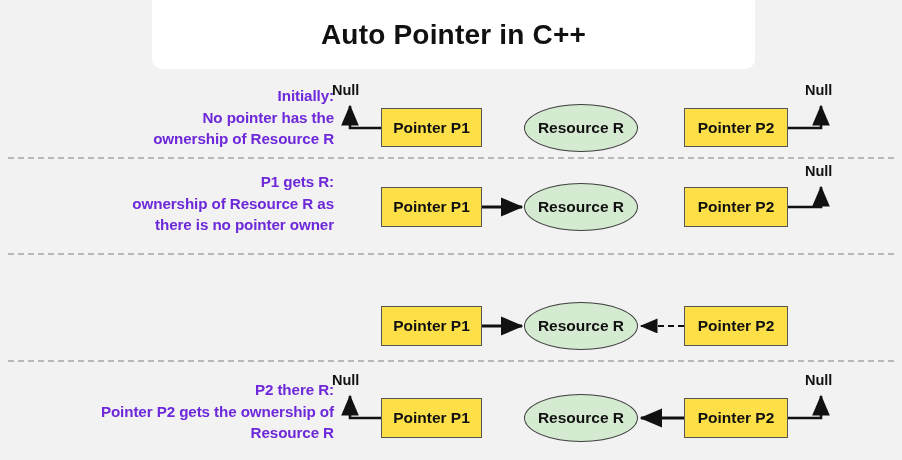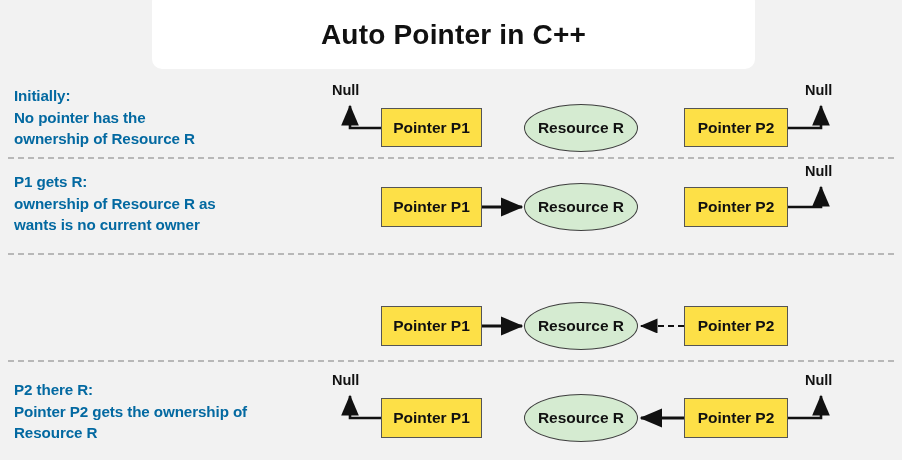--- a/index.html
+++ b/index.html
@@ -11,20 +11,21 @@
     height: 460px;
     background: #f2f2f2;
     font-family: "Liberation Sans", sans-serif;
     overflow: hidden;
   }
   .canvas {
     position: relative;
     width: 902px;
     height: 460px;
     background: #f2f2f2;
+    text-align: right;
   }
 
   
   .title-card {
     position: absolute;
     left: 152px;
     top: -8px;
     width: 603px;
     height: 77px;
     background: #ffffff;
@@ -64,21 +65,21 @@
   .div-2 { top: 253px; }
   .div-3 { top: 360px; }
 
   
   .caption {
     position: absolute;
     left: 14px;
     width: 320px;
     font-size: 15.2px;
     font-weight: 700;
-    color: #0369a1;
+    color: #6d28d9;
     line-height: 1.43;
     letter-spacing: -0.1px;
   }
   .cap-r1 { top: 7px; }
   .cap-r2 { top: 13px; }
   .cap-r3 { top: 15px; }
   .cap-r4 { top: 18px; }
   .caption div { white-space: nowrap; }
 
   
@@ -168,21 +169,21 @@
     </div>
     <div class="node-box" style="left:684px; top:30px; width:104px; height:39px;">
       <span>Pointer P2</span>
     </div>
   </div>
 
   <div class="row row-r2">
     <div class="caption cap-r2">
       <div>P1 gets R:</div>
       <div>ownership of Resource R as</div>
-      <div>wants is no current owner</div>
+      <div>there is no pointer owner</div>
     </div>
 
     <div class="null-label" style="left:805px; top:5px;">Null</div>
 
     <svg class="svg-layer" height="95">
       <defs>
         <marker id="ah2" markerWidth="9" markerHeight="9" refX="7.5" refY="3.4" orient="auto">
           <path d="M0,0 L8,3.4 L0,6.8 z" fill="#111111"></path>
         </marker>
       </defs>

